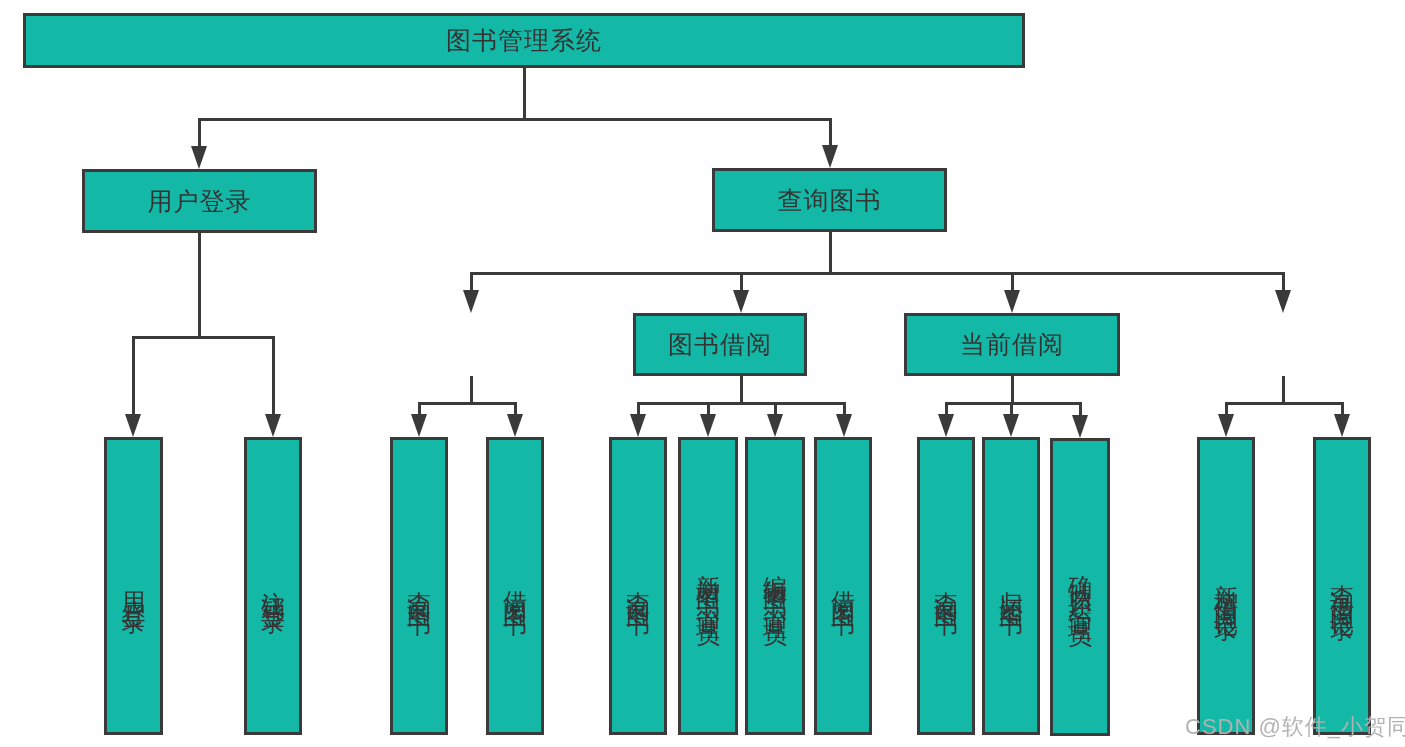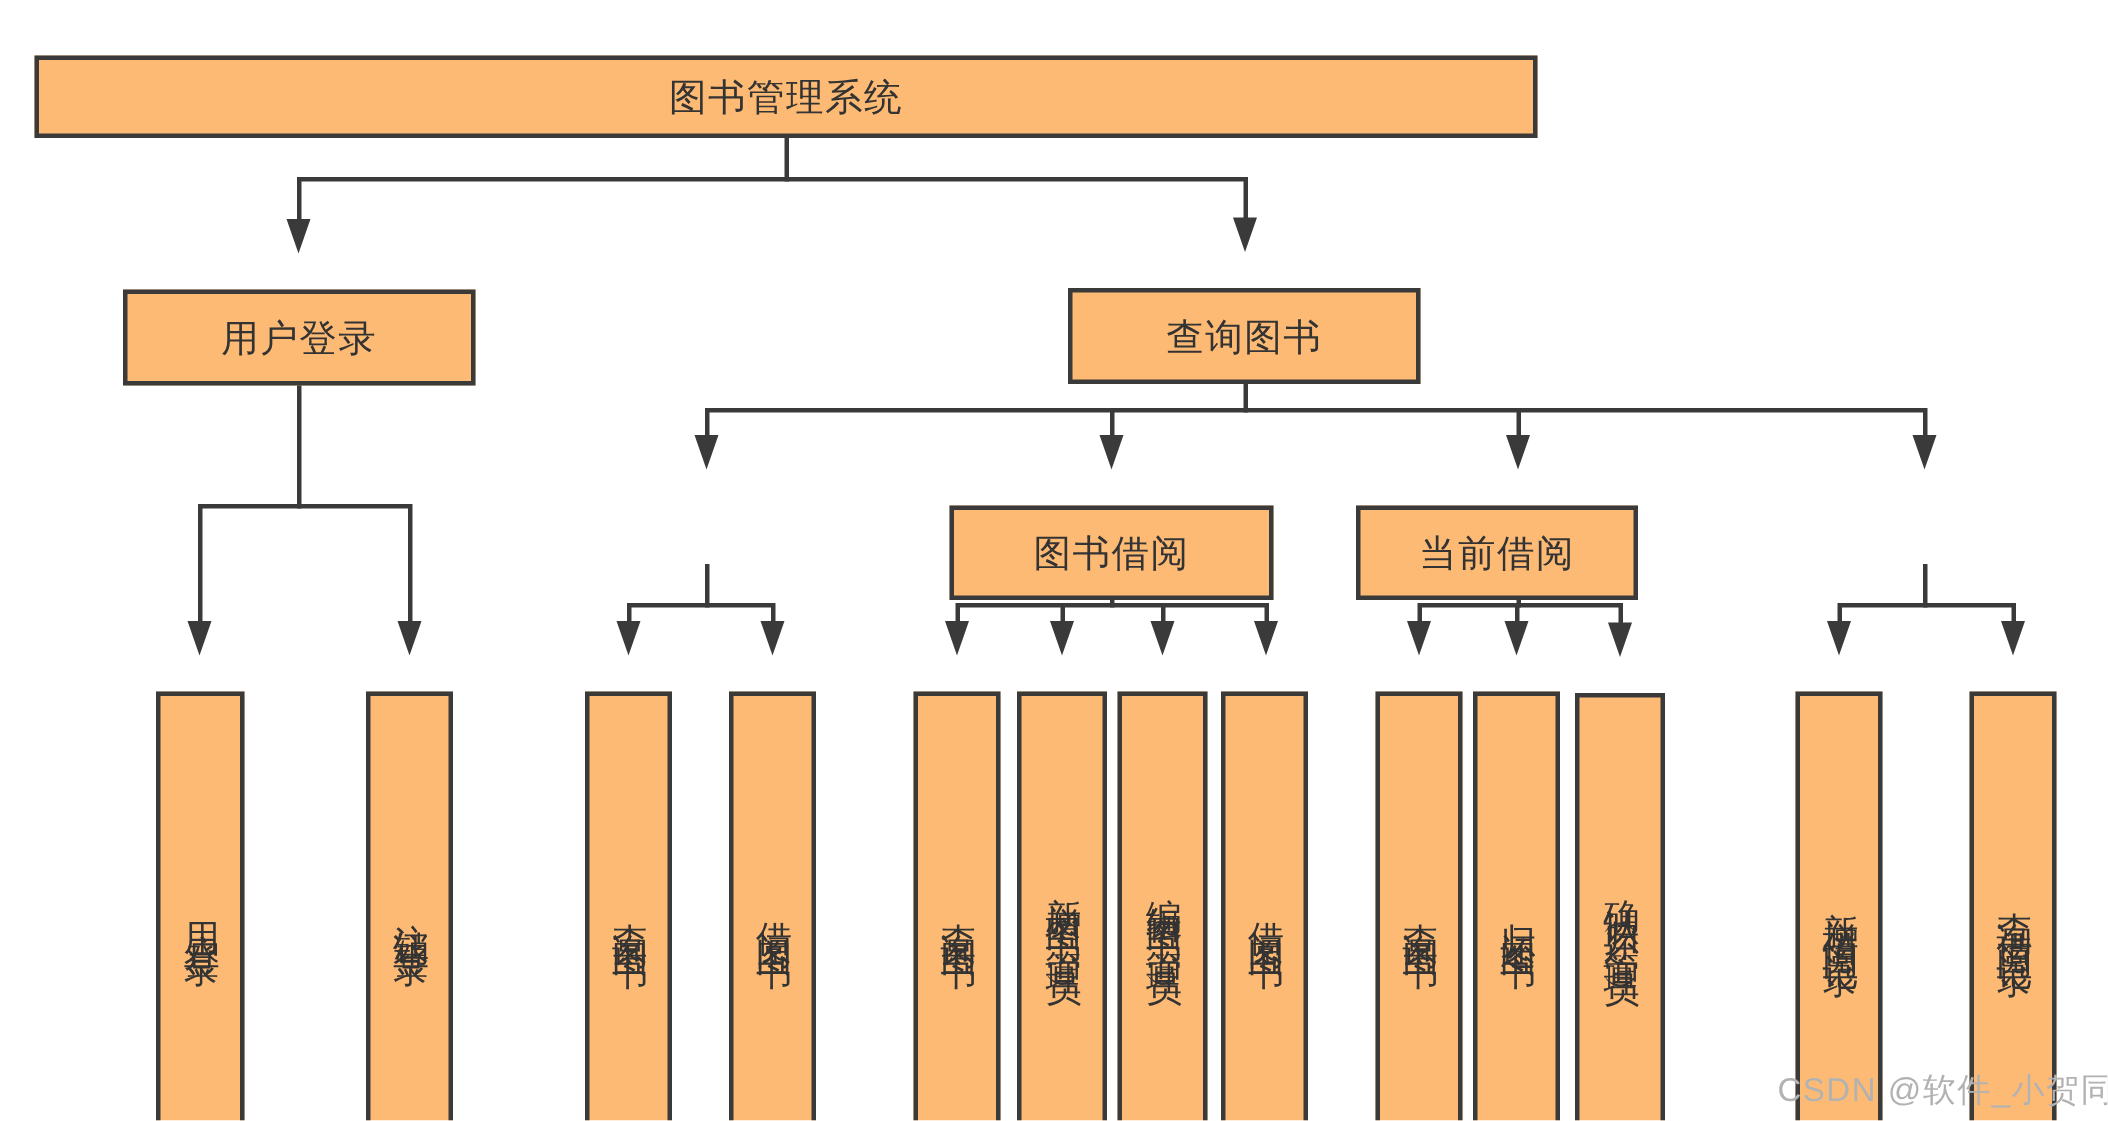--- a/index.html
+++ b/index.html
@@ -8,30 +8,29 @@
     width: 1405px;
     height: 747px;
     background: #ffffff;
     overflow: hidden;
     font-family: "Liberation Sans", sans-serif;
   }
   .node {
     position: absolute;
     box-sizing: border-box;
     border: 3px solid var(--line-color, #3a3a3a);
-    background: #fdba74;
+    background: #14b8a6;
     display: flex;
     align-items: center;
     justify-content: center;
     color: var(--text-color, #333333);
     font-size: 25px;
     letter-spacing: 1px;
     z-index: 2;
     white-space: nowrap;
-    margin-top: 24px;
   }
   .node.vertical span {
     writing-mode: vertical-rl;
     text-orientation: mixed;
     font-size: 24px;
     letter-spacing: 7px;
     white-space: normal;
   }
   .line {
     position: absolute;
@@ -117,24 +116,24 @@
     <div class="arrowhead" style="left: 1334px; top: 414px;"></div>
     <div class="node" style="left: 23px; top: 13px; width: 1002px; height: 55px;">
       <span>图书管理系统</span>
     </div>
     <div class="node" style="left: 82px; top: 169px; width: 235px; height: 64px;">
       <span>用户登录</span>
     </div>
     <div class="node" style="left: 712px; top: 168px; width: 235px; height: 64px;">
       <span>查询图书</span>
     </div>
-    <div class="node" style="left: 633px; top: 313px; width: 216px; height: 63px; text-align: center;">
+    <div class="node" style="left: 633px; top: 313px; width: 174px; height: 63px; text-align: center;">
       <span>图书借阅</span>
     </div>
-    <div class="node" style="left: 904px; top: 313px; width: 188px; height: 63px;">
+    <div class="node" style="left: 904px; top: 313px; width: 216px; height: 63px;">
       <span>当前借阅</span>
     </div>
     <div class="node vertical" style="left: 104px; top: 437px; width: 59px; height: 298px;">
       <span>用户登录</span>
     </div>
     <div class="node vertical" style="left: 244px; top: 437px; width: 58px; height: 298px;">
       <span>注销登录</span>
     </div>
     <div class="node vertical" style="left: 390px; top: 437px; width: 58px; height: 298px;">
       <span>查询图书</span>

